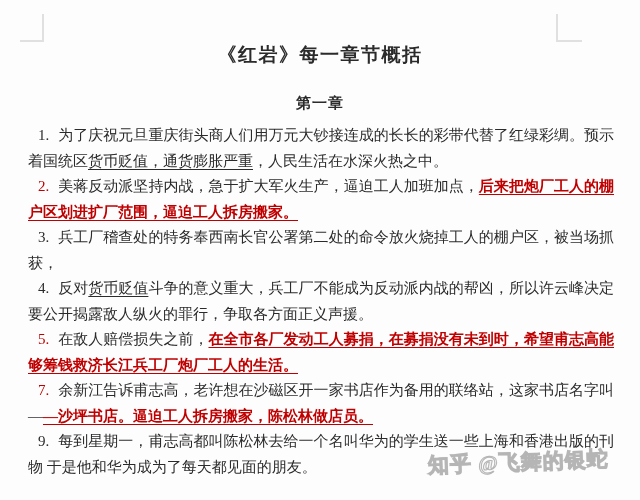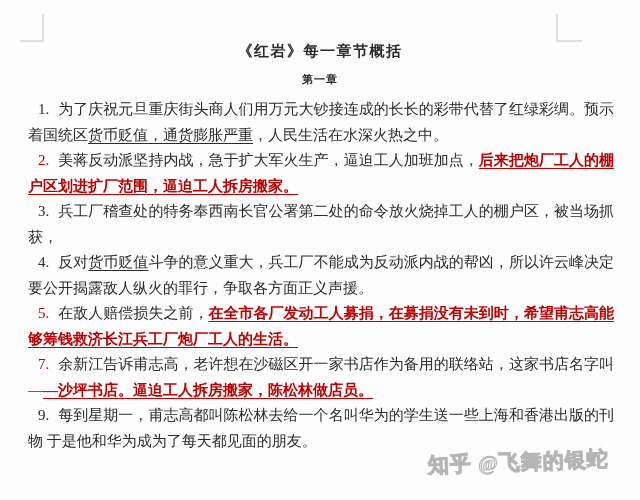--- a/index.html
+++ b/index.html
@@ -22,28 +22,28 @@
   .crop-tr {
     position: absolute; left: 556px; top: 14px;
     width: 24px; height: 26px;
     border-left: 2px solid #e0e0e0;
     border-bottom: 2px solid #e0e0e0;
   }
 
   h1.doc-title {
     margin: 42px 0 4px 0;
     text-align: center;
-    font-size: 15px;
+    font-size: 19px;
     font-weight: bold;
     letter-spacing: 1.5px;
   }
   h2.chapter {
-    margin: 11px 0 10px 0;
+    margin: 26px 0 10px 0;
     text-align: center;
-    font-size: 11px;
+    font-size: 15px;
     font-weight: 600;
     letter-spacing: 1px;
   }
 
   .content {
     margin: 0 26px 0 28px;
     font-size: 15px;
     line-height: 25.5px;
     text-align: justify;
   }

